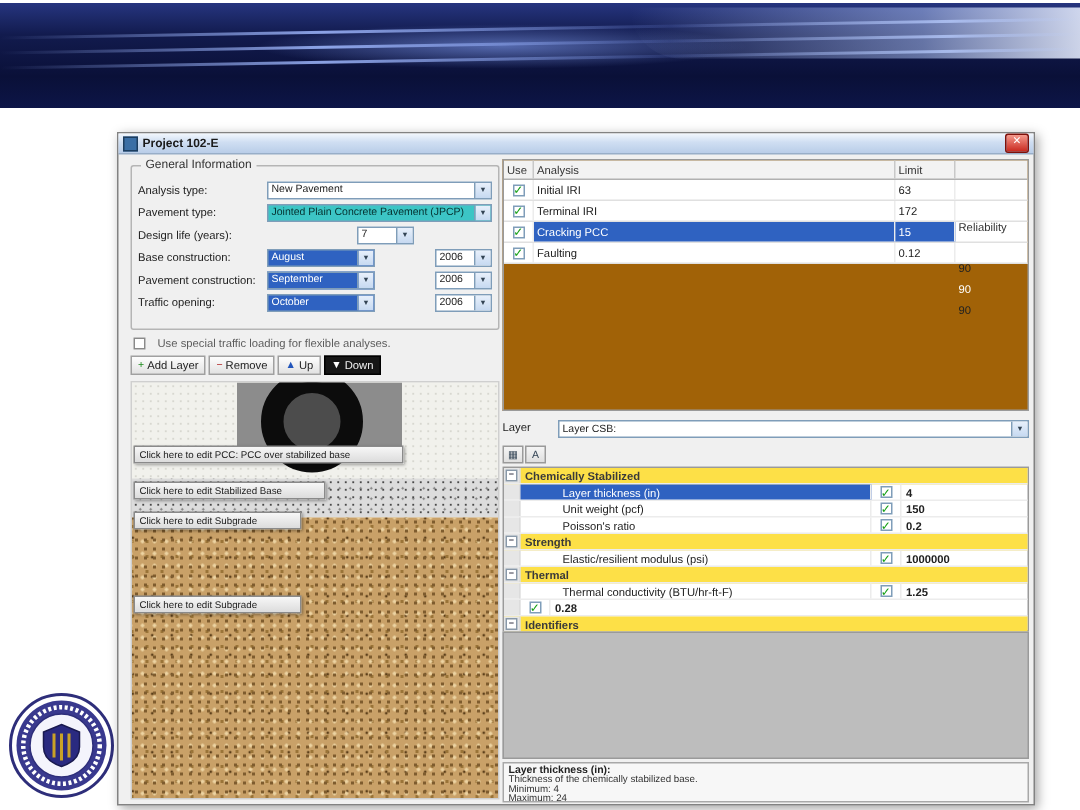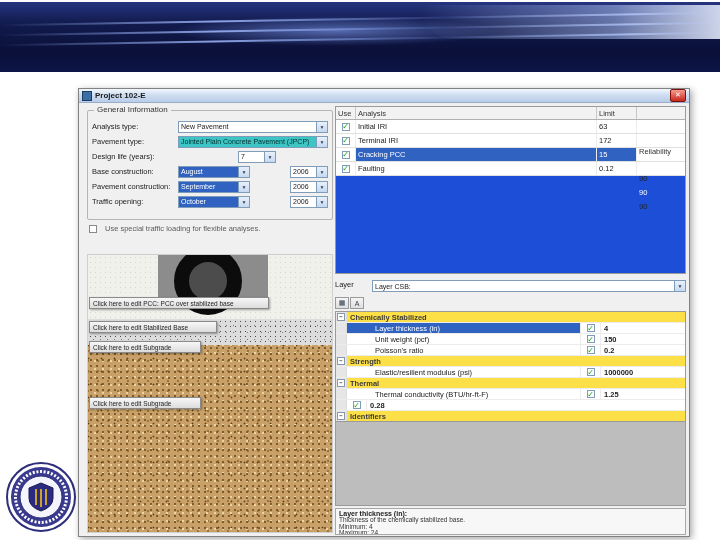--- a/index.html
+++ b/index.html
@@ -85,21 +85,21 @@
   .edit-btn{position:absolute;left:1px;height:12px;border:1px solid #8a8a8a;
     background:linear-gradient(180deg,#f7f7f7,#dcdcdc);font-size:6.5px;display:flex;align-items:center;
     padding:0 3px;white-space:nowrap;box-shadow:1px 1px 2px rgba(0,0,0,.35);box-sizing:border-box;overflow:hidden;}
   .eb1{top:42px;width:180px;}
   .eb2{top:66px;width:128px;}
   .eb3{top:86px;width:112px;}
   .eb4{top:142px;width:112px;}
 
   
   .analysis-grid{position:absolute;left:256px;top:2px;width:351px;height:168px;
-    background:#1d4ed8;border:1px solid #9a9a9a;box-sizing:border-box;}
+    background:#a16207;border:1px solid #9a9a9a;box-sizing:border-box;}
   .ag-header{display:flex;height:12px;background:#f2f2f2;border-bottom:1px solid #b0b0b0;
     font-size:7.5px;color:#333;}
   .ag-header .c{border-right:1px solid #c8c8c8;display:flex;align-items:center;padding:0 2px;box-sizing:border-box;}
   .c-use{width:20px;}.c-analysis{flex:1;}.c-limit{width:40px;}.c-rel{width:48px;margin-top:44px;}
   .ag-row{display:flex;height:13px;background:#fff;border-bottom:1px solid #e0e0e0;font-size:7.5px;}
   .ag-row .c{border-right:1px solid #ececec;display:flex;align-items:center;padding:0 2px;box-sizing:border-box;}
   .use-box{width:8px;height:8px;border:1px solid #7f9db9;background:#fff;margin:auto;
     display:flex;align-items:center;justify-content:center;font-size:8px;line-height:7px;color:#16a016;box-sizing:border-box;}
   .ag-row.sel .c-analysis,.ag-row.sel .c-limit,.ag-row.sel .c-rel{background:#2f62c1;color:#fff;}
 
@@ -224,20 +224,38 @@
           </div>
         </div>
       </div>
     </div>
 
     <div class="cb-row">
       <span class="cb"></span>
       <span>Use special traffic loading for flexible analyses.</span>
     </div>
 
+    <div class="ltb">
+      <div class="tbtn">
+        <span class="tico ico-add">+</span>
+        <span>Add Layer</span>
+      </div>
+      <div class="tbtn">
+        <span class="tico ico-rem">−</span>
+        <span>Remove</span>
+      </div>
+      <div class="tbtn">
+        <span class="tico ico-up">▲</span>
+        <span>Up</span>
+      </div>
+      <div class="tbtn dark">
+        <span class="tico ico-down">▼</span>
+        <span>Down</span>
+      </div>
+    </div>
 
     <div class="xsec">
       <div class="slab"></div>
       <div class="axle"></div>
       <div class="wheel"></div>
       <div class="base-band"></div>
       <div class="sand"></div>
       <div class="edit-btn eb1">Click here to edit PCC: PCC over stabilized base</div>
       <div class="edit-btn eb2">Click here to edit Stabilized Base</div>
       <div class="edit-btn eb3">Click here to edit Subgrade</div>

